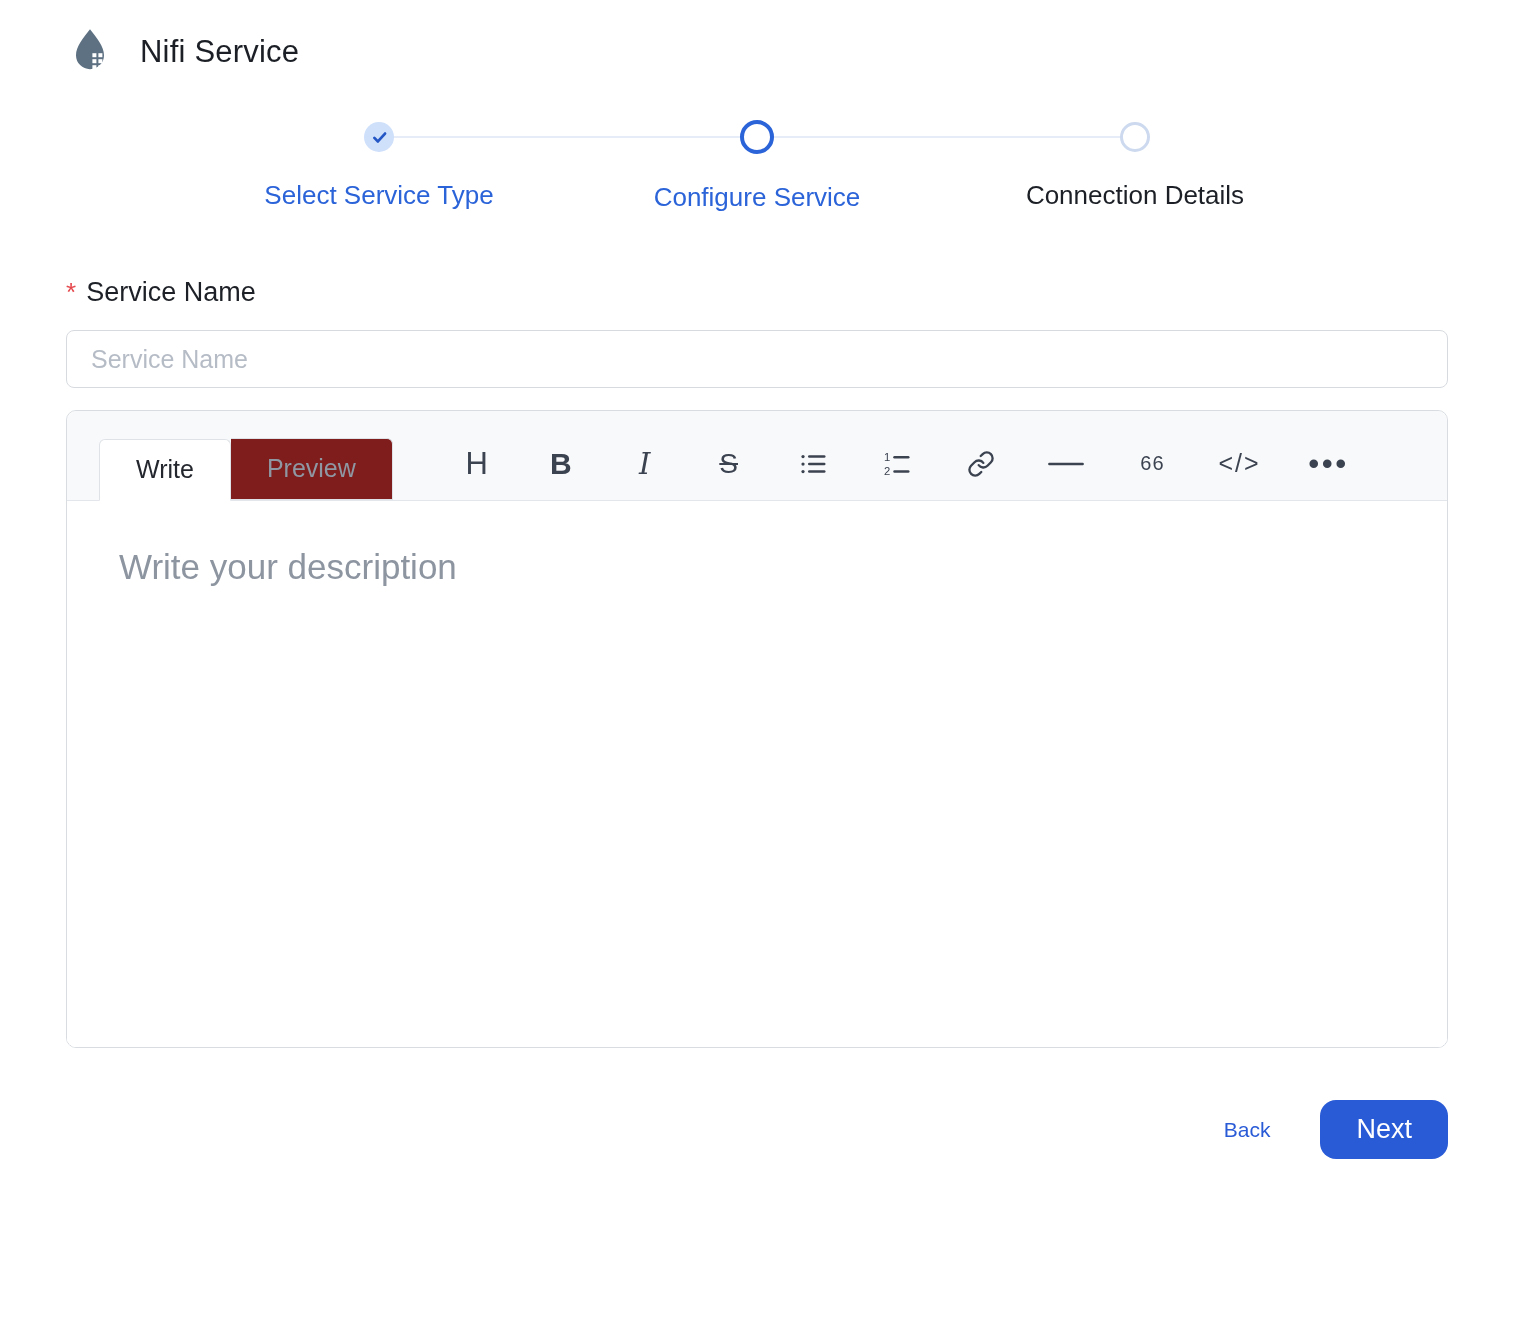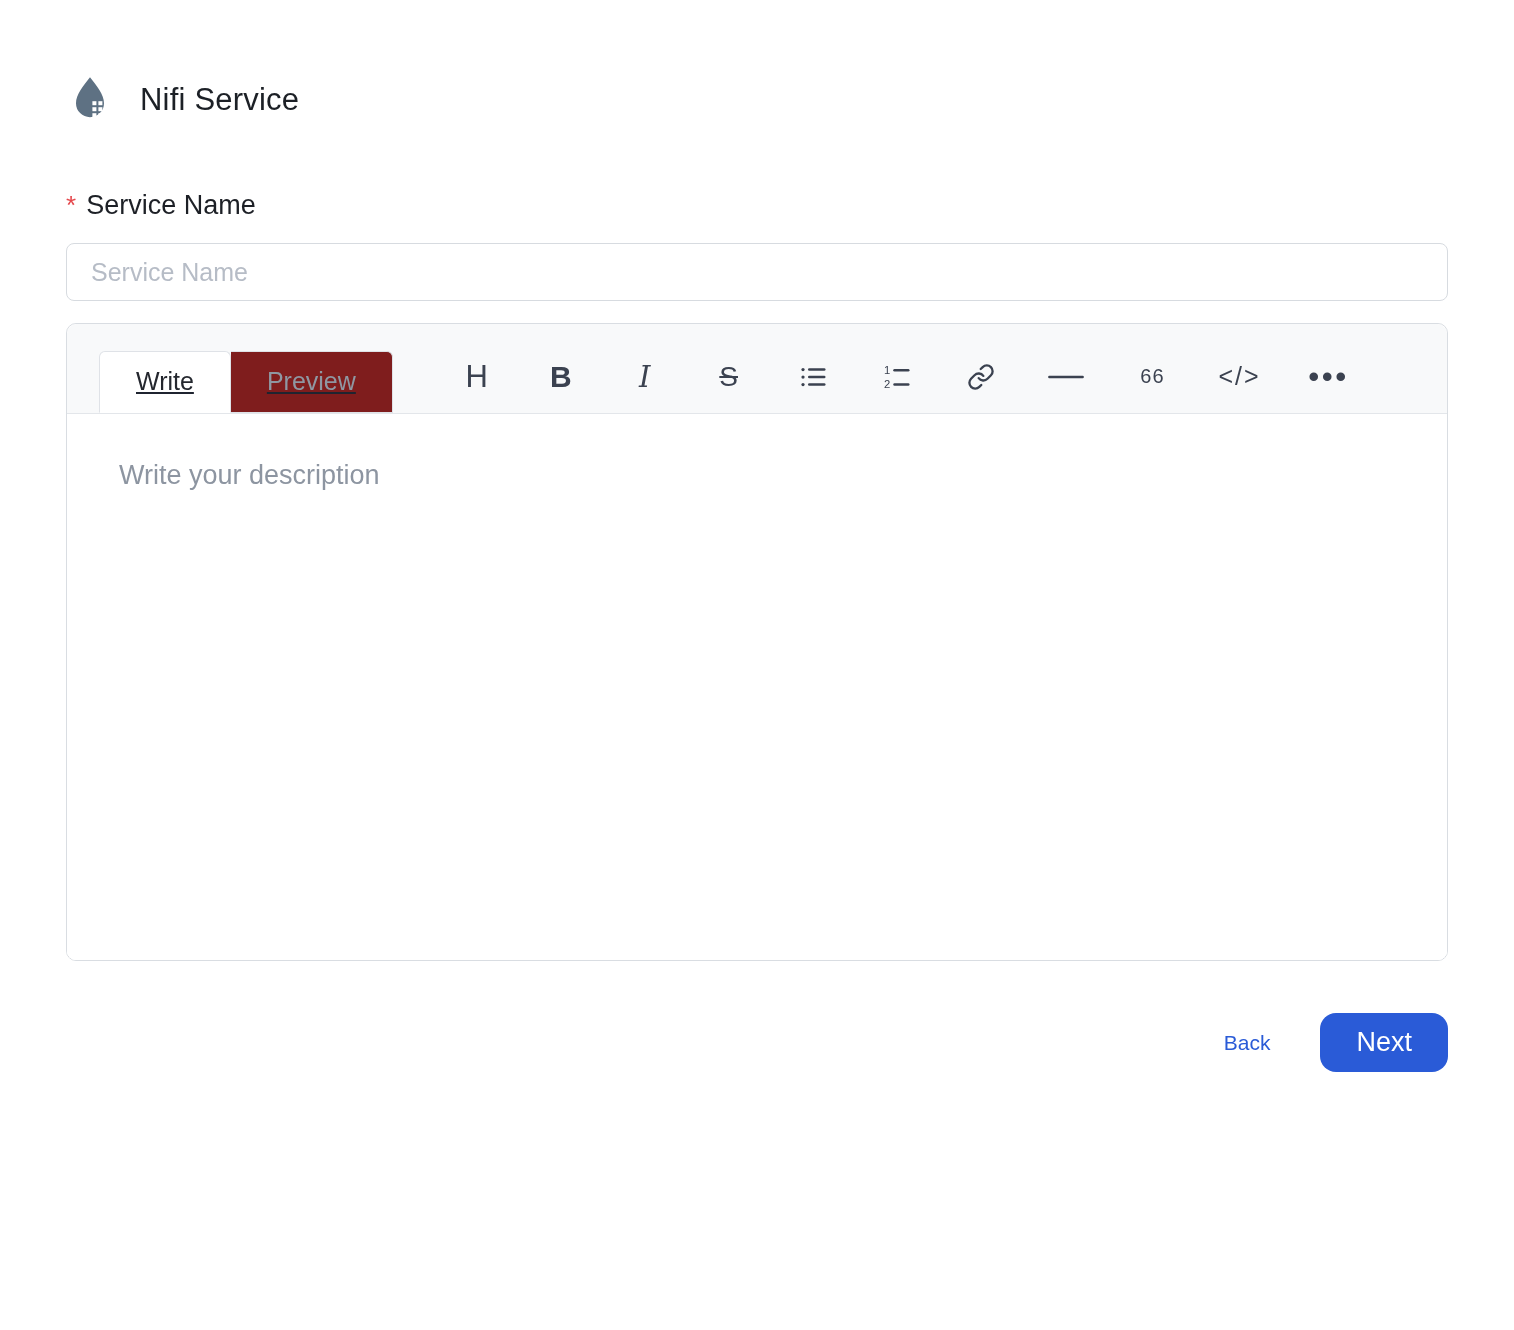--- a/index.html
+++ b/index.html
@@ -3,21 +3,21 @@
 <meta charset="utf-8">
 <style>
   * { box-sizing: border-box; margin: 0; padding: 0; }
   html, body {
     width: 1514px; height: 1330px;
     background: #ffffff;
     font-family: "Liberation Sans", sans-serif;
     color: #1f2430;
     overflow: hidden;
   }
-  .page { padding: 74px 66px 0 66px; }
+  .page { padding: 26px 66px 0 66px; }
 
   
   .header { display: flex; align-items: center; gap: 26px; }
   .logo { width: 48px; height: 52px; display: inline-flex; }
   .page-title { font-size: 31px; font-weight: 500; color: #1c2026; letter-spacing: .2px; }
 
   
   .stepper { position: relative; width: 1134px; margin: 44px auto 0; display: flex; }
   .track {
     position: absolute; top: 14px; height: 2px;
@@ -49,21 +49,21 @@
   .text-input::placeholder { color: #b6bcc6; }
 
   
   .editor { margin-top: 22px; border: 1px solid #d9dde2; border-radius: 10px; overflow: hidden; }
   .editor-head {
     background: #f8f9fa; height: 90px;
     border-bottom: 1px solid #e3e6ea;
     display: flex; align-items: flex-end;
     padding-left: 32px; border-radius: 10px 10px 0 0;
   }
-  .tabs { display: flex; align-items: flex-start; text-decoration: underline; }
+  .tabs { display: flex; align-items: center; }
   .tab {
     font-size: 25px; padding: 15px 36px 16px;
     border: 1px solid #dfe2e7; cursor: pointer;
     background: #7f1d1d; color: #8f97a2;
   }
   .tab.active {
     background: #ffffff; color: #24272e;
     border-bottom: 1px solid #ffffff;
     margin-bottom: -1px;
     border-radius: 6px 6px 0 0;
@@ -87,21 +87,21 @@
   .g-strike { font-size: 28px; text-decoration: line-through; }
   .g-quote { font-size: 20px; font-weight: 400; letter-spacing: 1px; }
   .g-code { font-size: 25px; font-weight: 500; letter-spacing: 2px; }
   .g-more { font-size: 30px; font-weight: 700; letter-spacing: 3px; }
   .tool svg { display: block; }
 
   .editor-body { background: #fff; }
   .desc-textarea {
     display: block; width: 100%; height: 546px;
     border: none; outline: none; resize: none;
-    padding: 46px 52px; font-size: 27px; color: #ef4444;
+    padding: 46px 52px; font-size: 35px; color: #ef4444;
     font-family: "Liberation Sans", sans-serif;
   }
   .desc-textarea::placeholder { color: #8d95a1; }
 
   
   .footer { margin-top: 52px; display: flex; justify-content: flex-end; align-items: center; gap: 50px; }
   .back-link {
     background: none; border: none; cursor: pointer;
     color: #2a5bd7; font-size: 21px;
     font-family: "Liberation Sans", sans-serif;
@@ -129,20 +129,42 @@
           <rect x="16.2" y="16.6" width="2" height="2"></rect>
           <rect x="16.2" y="19.6" width="2" height="2"></rect>
           <rect x="13.2" y="19.6" width="2" height="2"></rect>
         </g>
       </svg>
     </span>
     <h1 class="page-title">Nifi Service</h1>
   </div>
 
   
+  <div class="stepper">
+    <div class="track"></div>
+
+    <div class="step">
+      <div class="dot completed">
+        <svg viewBox="0 0 24 24" width="19" height="19">
+          <polyline points="5.5 12.5 10 17 19 7" fill="none" stroke="#2457c5" stroke-width="3.4" stroke-linecap="round" stroke-linejoin="round"></polyline>
+        </svg>
+      </div>
+      <div class="step-label accent">Select Service Type</div>
+    </div>
+
+    <div class="step">
+      <div class="dot active"></div>
+      <div class="step-label accent">Configure Service</div>
+    </div>
+
+    <div class="step">
+      <div class="dot pending"></div>
+      <div class="step-label dark">Connection Details</div>
+    </div>
+  </div>
 
   
   <div class="field-label">
     <span class="req">*</span>
     <span>Service Name</span>
   </div>
   <input class="text-input" type="text" placeholder="Service Name" style="">
 
   
 

